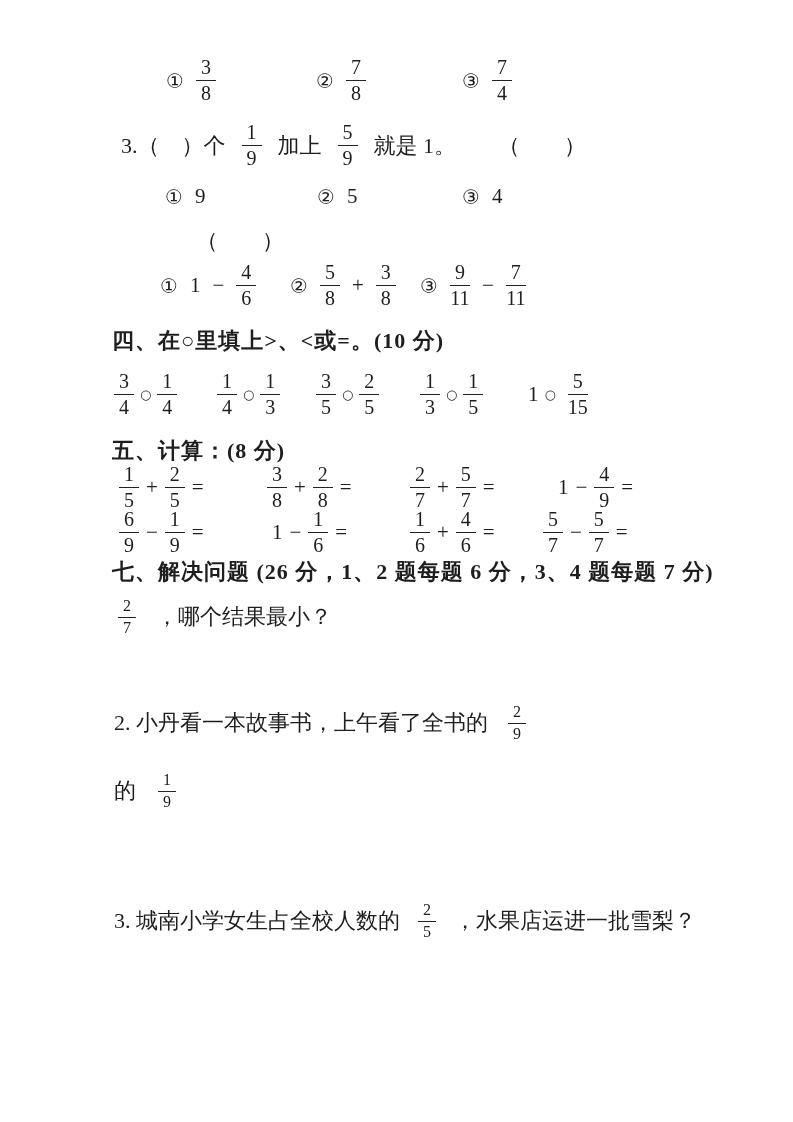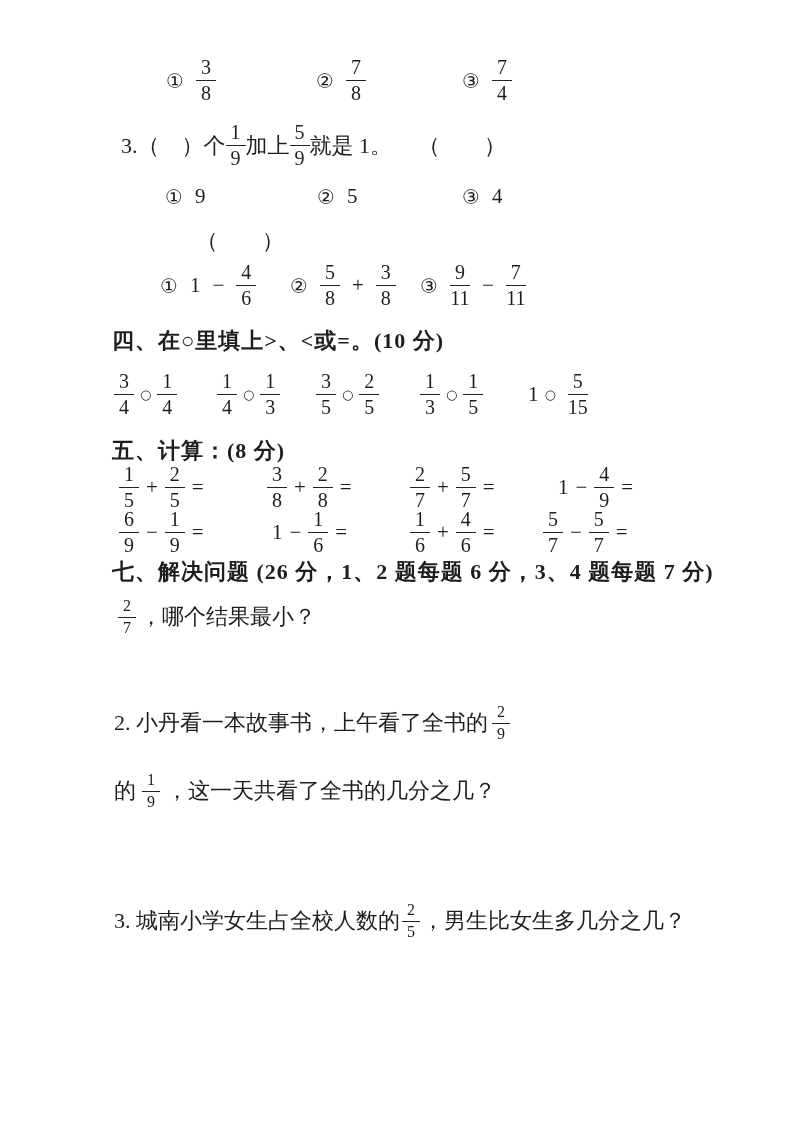--- a/index.html
+++ b/index.html
@@ -6,21 +6,21 @@
   .page {
     position:relative; width:793px; height:1122px; margin:0 auto;
     background:#ffffff; color:#1e1e1e;
     font-family:"Liberation Serif","DejaVu Serif",serif;
     overflow:hidden;
   }
   .row  { position:absolute; left:0; width:100%; height:0; }
   .opt  { position:absolute; top:0; display:inline-flex; align-items:center; gap:12px; white-space:nowrap; }
   .cmp  { position:absolute; top:0; display:inline-flex; align-items:center; gap:6px; white-space:nowrap; }
   .expr { position:absolute; top:0; display:inline-flex; align-items:center; gap:7px; white-space:nowrap; }
-  .line { position:absolute; display:flex; align-items:center; gap:0; white-space:nowrap; }
+  .line { position:absolute; display:flex; align-items:center; gap:16px; white-space:nowrap; }
   .sec-title { position:absolute; font-weight:700; font-size:22px; letter-spacing:1px; }
   .cn   { font-size:22px; }
   .blank{ font-size:22px; }
   .marker { font-family:"DejaVu Sans","Liberation Sans",sans-serif; font-size:20px; }
   .circle { font-family:"DejaVu Sans","Liberation Sans",sans-serif; font-size:13px; line-height:1; }
   .whole, .op, .eq, .value { font-family:"Liberation Serif","DejaVu Serif",serif; font-size:21px; }
   .frac {
     display:inline-flex; flex-direction:column; align-items:center;
     line-height:1.05; text-align:center;
     font-family:"Liberation Serif","DejaVu Serif",serif;
@@ -300,25 +300,24 @@
         <span class="num">2</span>
         <span class="den">9</span>
       </span>
   </div>
   <div class="line" style="top:772px;left:114px">
     <span class="cn">的</span>
     <span class="frac f-sm" style="margin:0 6px">
         <span class="num">1</span>
         <span class="den">9</span>
       </span>
-    <span class="cn">，这一天共看了全书的几分之几？</span>
   </div>
 
   <div class="line" style="top:902px;left:114px">
     <span class="cn">3. 城南小学女生占全校人数的</span>
     <span class="frac f-sm" style="margin:0 2px">
         <span class="num">2</span>
         <span class="den">5</span>
       </span>
-    <span class="cn">，男生比女生多几分之几？</span>
+    <span class="cn">，水果店运进一批雪梨？</span>
   </div>
 
 </div>
 
 </body></html>

